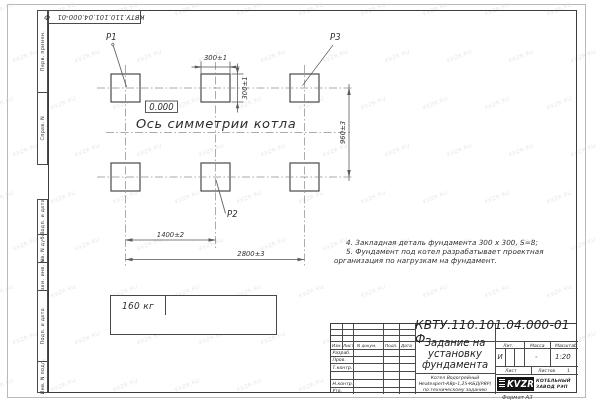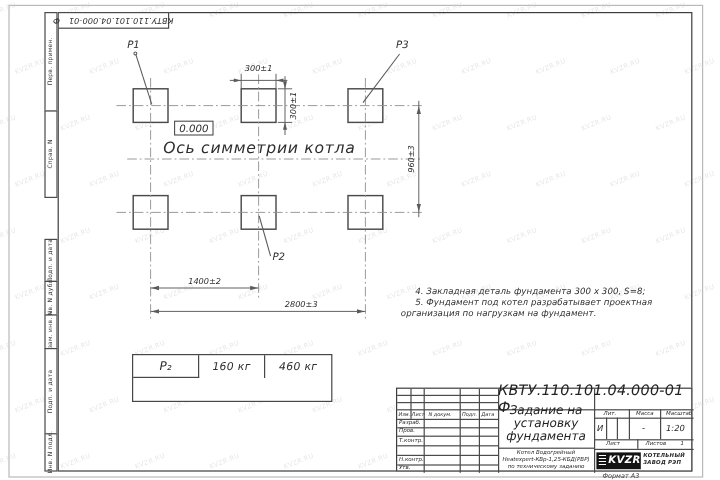--- a/index.html
+++ b/index.html
@@ -289,23 +289,21 @@
   <text x="330" y="40" font-size="8.5">Р3</text>
   <text x="227" y="216.5" font-size="8.5">Р2</text>
   <text x="215.5" y="59.5" font-size="6.8" text-anchor="middle">300±1</text>
   <text transform="translate(247,88) rotate(-90)" font-size="6.8" text-anchor="middle">300±1</text>
   <text transform="translate(345,132.5) rotate(-90)" font-size="6.8" text-anchor="middle">960±3</text>
   <text x="170.5" y="236.5" font-size="6.8" text-anchor="middle">1400±2</text>
   <text x="251" y="256" font-size="6.8" text-anchor="middle">2800±3</text>
 </svg>
 
 <div class="ltable">
-  <div class="cell hdr">Р₂</div>
   <div class="cell val lastrow">160 кг</div>
-  <div class="cell val lastrow lastcol">460 кг</div>
 </div>
 
 <div class="notes">
   <p>4. Закладная деталь фундамента 300 х 300, S=8;</p>
   <p>5. Фундамент под котел разрабатывает проектная организация по нагрузкам на фундамент.</p>
 </div>
 
 <div class="tblock">
 
   <div class="vl" style="left:84px;top:0;height:70.5px;"></div>

